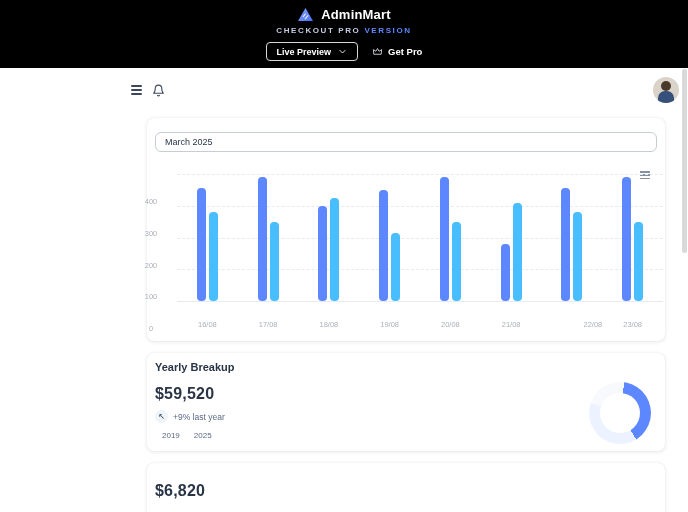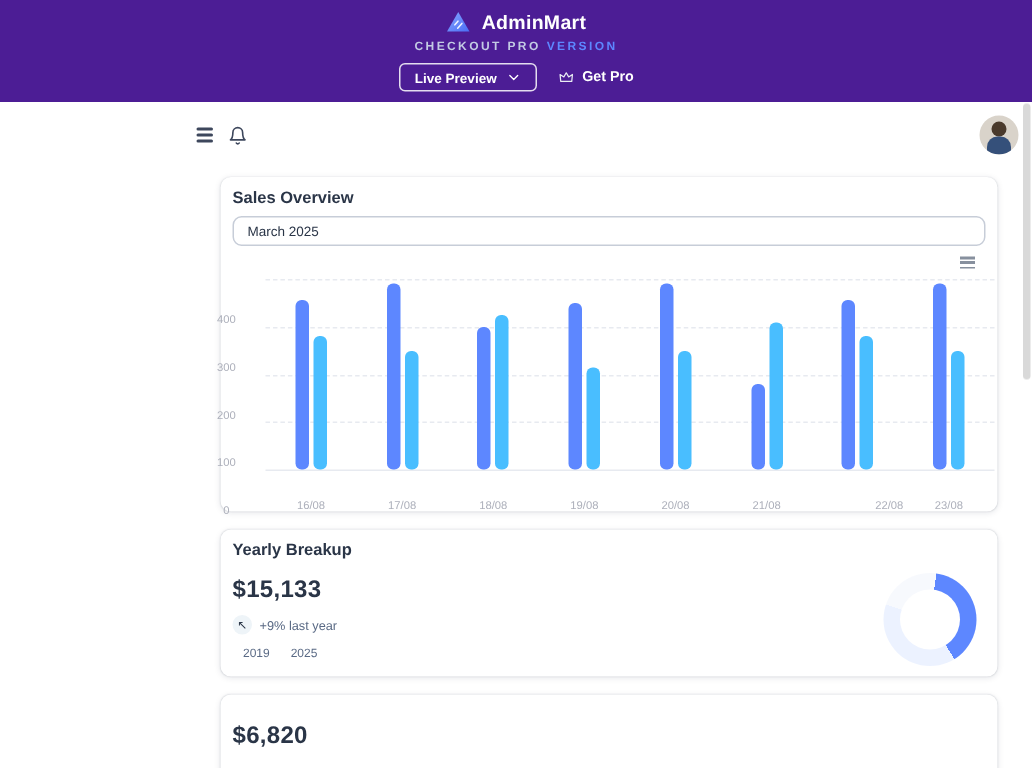--- a/index.html
+++ b/index.html
@@ -1,20 +1,20 @@
 <!DOCTYPE html>
 <html><head>
 <meta charset="utf-8">
 <style>
   * { margin:0; padding:0; box-sizing:border-box; }
   html,body { width:688px; height:512px; overflow:hidden; background:#fff;
               font-family:"Liberation Sans", sans-serif; }
 
   
-  .banner { height:68px; background:#4c1d95; display:flex; flex-direction:column;
+  .banner { height:68px; background:#000000; display:flex; flex-direction:column;
             align-items:center; justify-content:center; gap:4px; }
   .brand-row { display:flex; align-items:center; gap:7px; }
   .brand-name { color:#ffffff; font-size:13px; font-weight:bold; letter-spacing:.2px; }
   .tagline { font-size:8px; font-weight:bold; letter-spacing:1.6px; }
   .tagline .plain { color:#c3cbe4; }
   .tagline .accent { color:#5d87ff; margin-left:4px; }
   .banner-actions { display:flex; align-items:center; gap:14px; margin-top:3px; }
   .btn-outline { display:flex; align-items:center; gap:7px; height:19px; padding:0 10px;
                  border:1px solid rgba(255,255,255,.85); border-radius:4px; background:transparent;
                  color:#fff; font-size:9px; font-weight:600; cursor:pointer;
@@ -129,21 +129,20 @@
       <path d="M18 8a6 6 0 0 0-12 0c0 7-3 9-3 9h18s-3-2-3-9" fill="none" stroke="#3d475c" stroke-width="2" stroke-linecap="round" stroke-linejoin="round"></path>
       <path d="M13.7 21a2 2 0 0 1-3.4 0" fill="none" stroke="#3d475c" stroke-width="2" stroke-linecap="round"></path>
     </svg>
   </button>
   <button class="avatar"></button>
 </div>
 
 <main class="content">
 
   <section class="card card-sales">
-    <h2 class="card-title">Sales Overview</h2>
     <div class="period-select">
       <span>March 2025</span>
     </div>
     <button class="chart-menu">
         <i></i>
         <i></i>
         <i></i>
       </button>
     <div class="bar-chart">
       <div class="plot" id="bar-plot">
@@ -196,21 +195,21 @@
             <div class="bar" style="height: 123.825px; background: rgb(93, 135, 255);"></div>
             <div class="bar" style="height: 79.375px; background: rgb(73, 190, 255);"></div>
           </div>
           <span class="xtick" style="left: 425.25px; width: 60.75px;">23/08</span>
         </div>
     </div>
   </section>
 
   <section class="card card-yearly">
     <h2 class="card-title">Yearly Breakup</h2>
-    <div class="amount">$15,133</div>
+    <div class="amount">$59,520</div>
     <div class="trend-row">
       <span class="trend-arrow">↖</span>
       <span class="trend-text">+9% last year</span>
     </div>
     <div class="years-row">
       <span class="year-label">2019</span>
       <span class="year-label">2025</span>
     </div>
     <div class="donut" id="donut" style="background: conic-gradient(from 8deg, rgb(93, 135, 255) 0%, rgb(93, 135, 255) 39%, rgb(236, 242, 255) 39%, rgb(236, 242, 255) 78%, rgb(247, 249, 253) 78%, rgb(247, 249, 253) 100%);"></div>
   </section>

